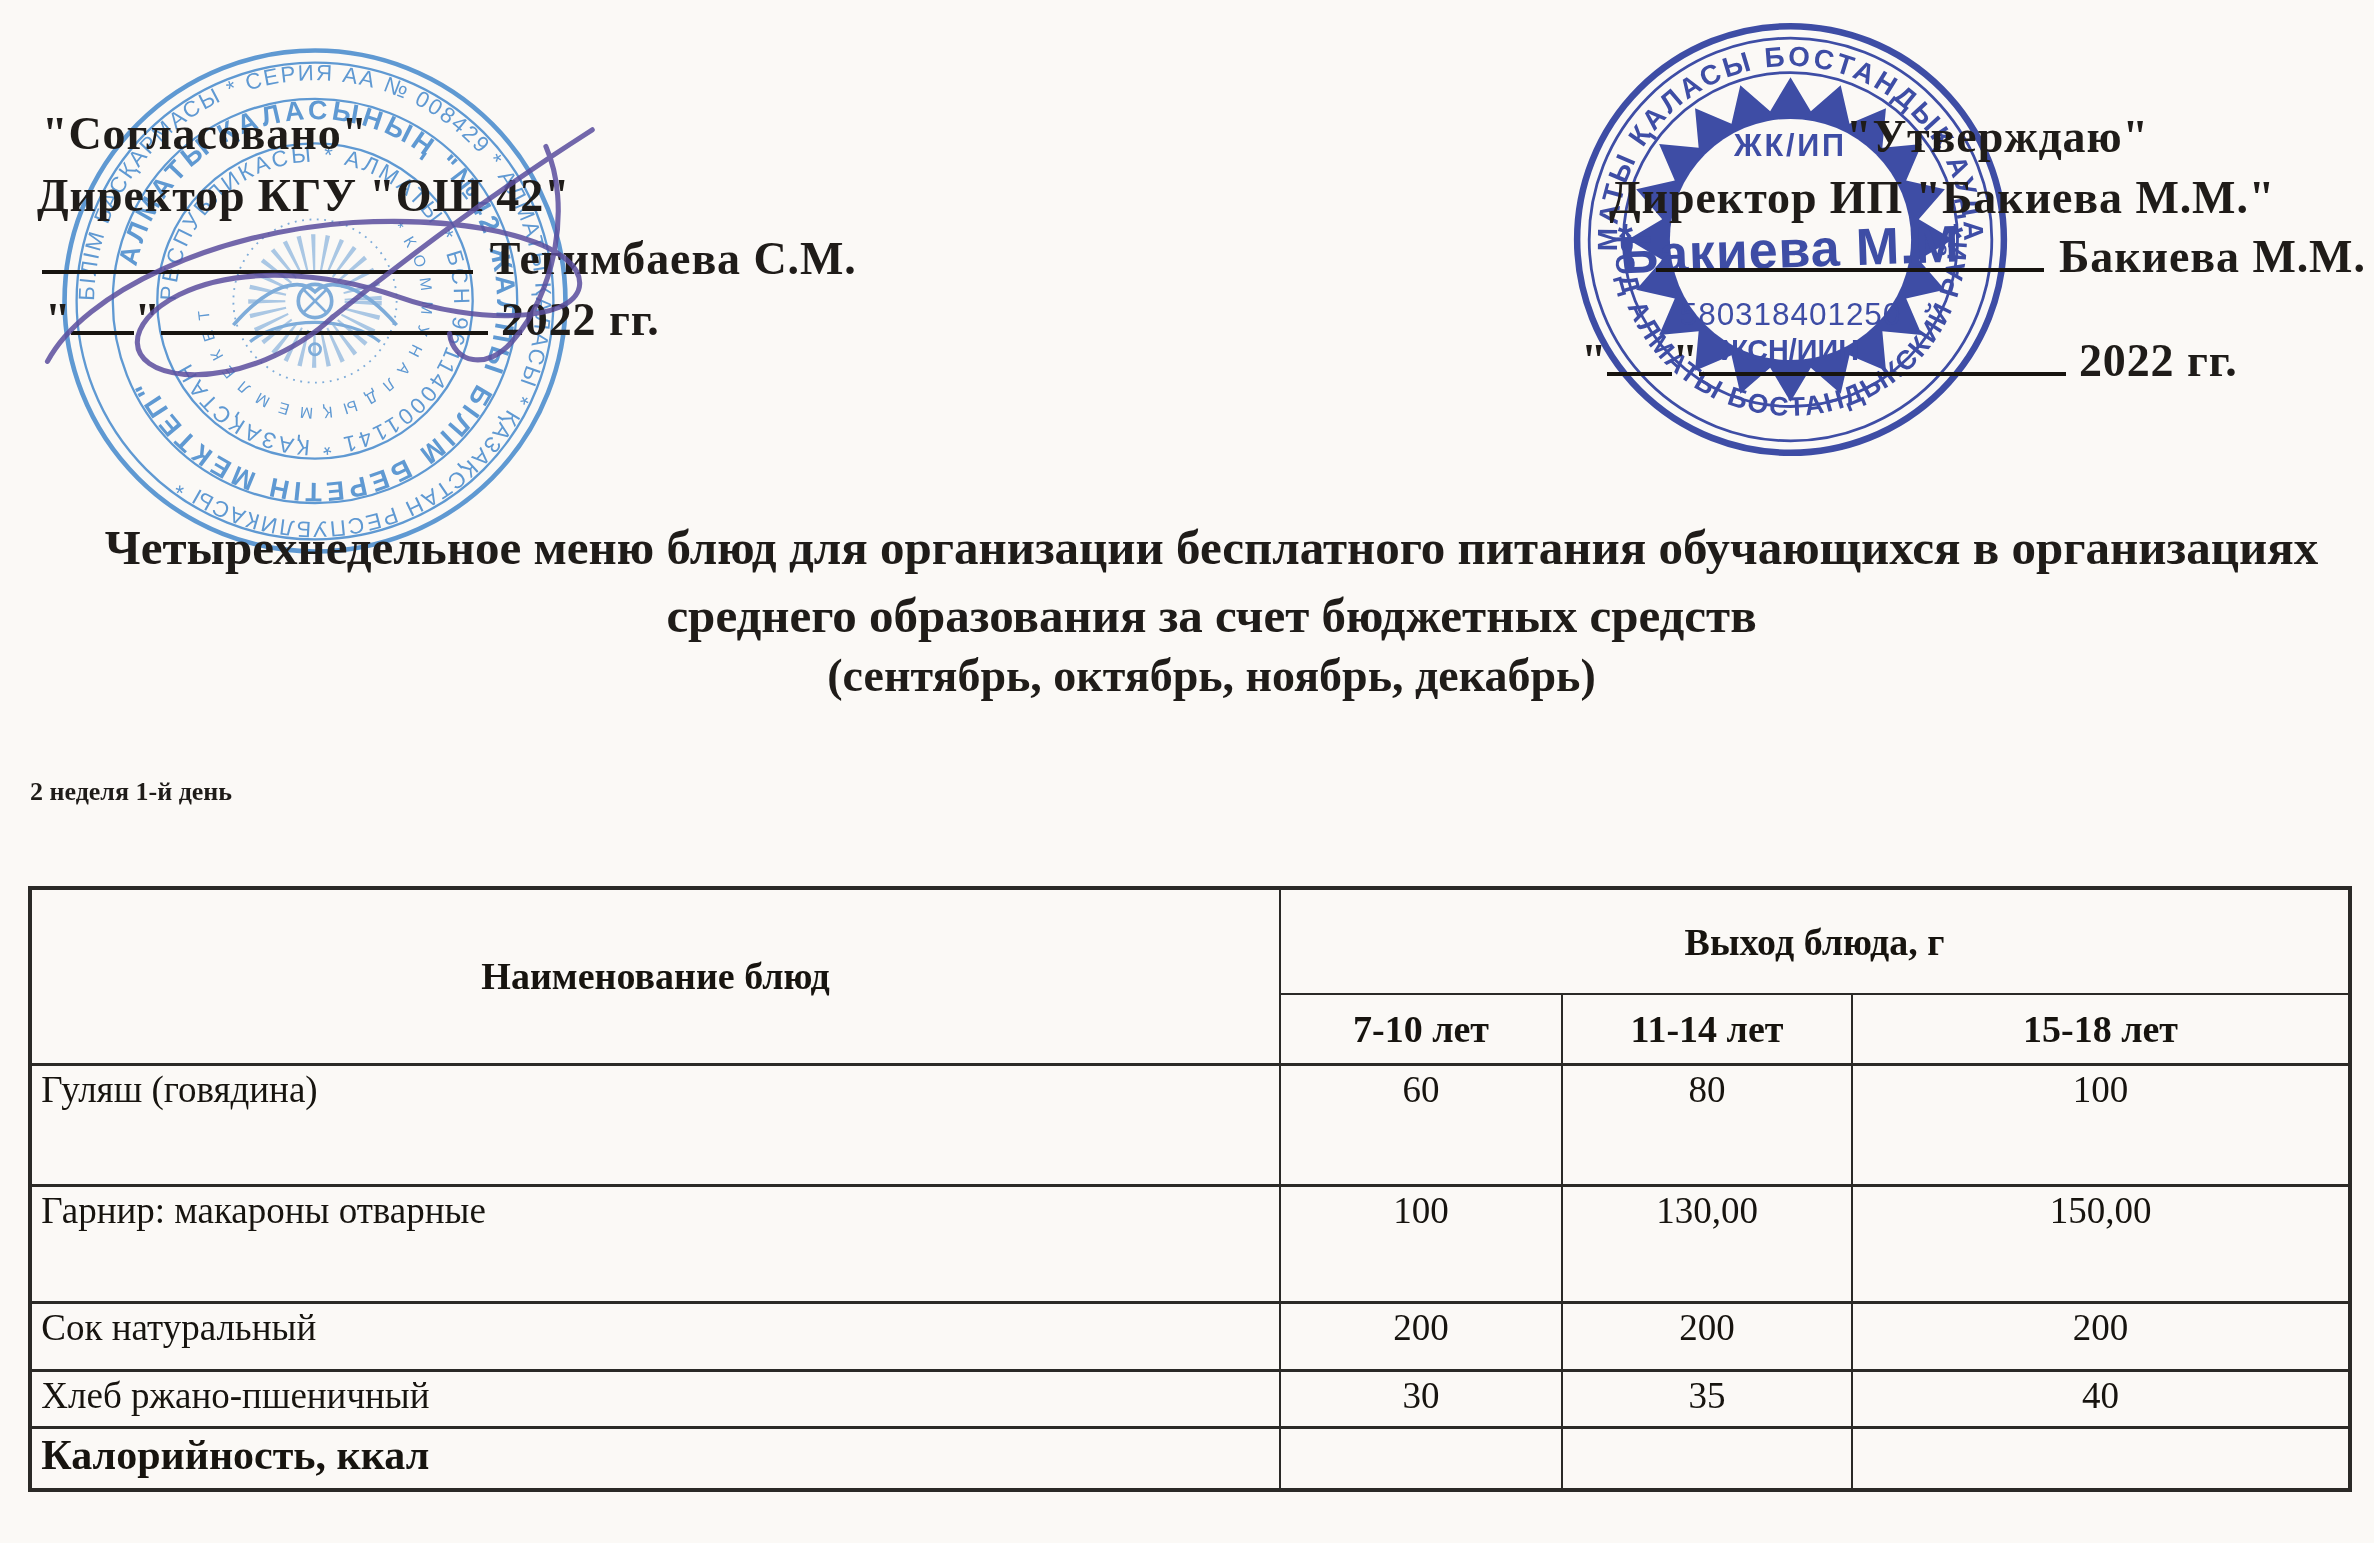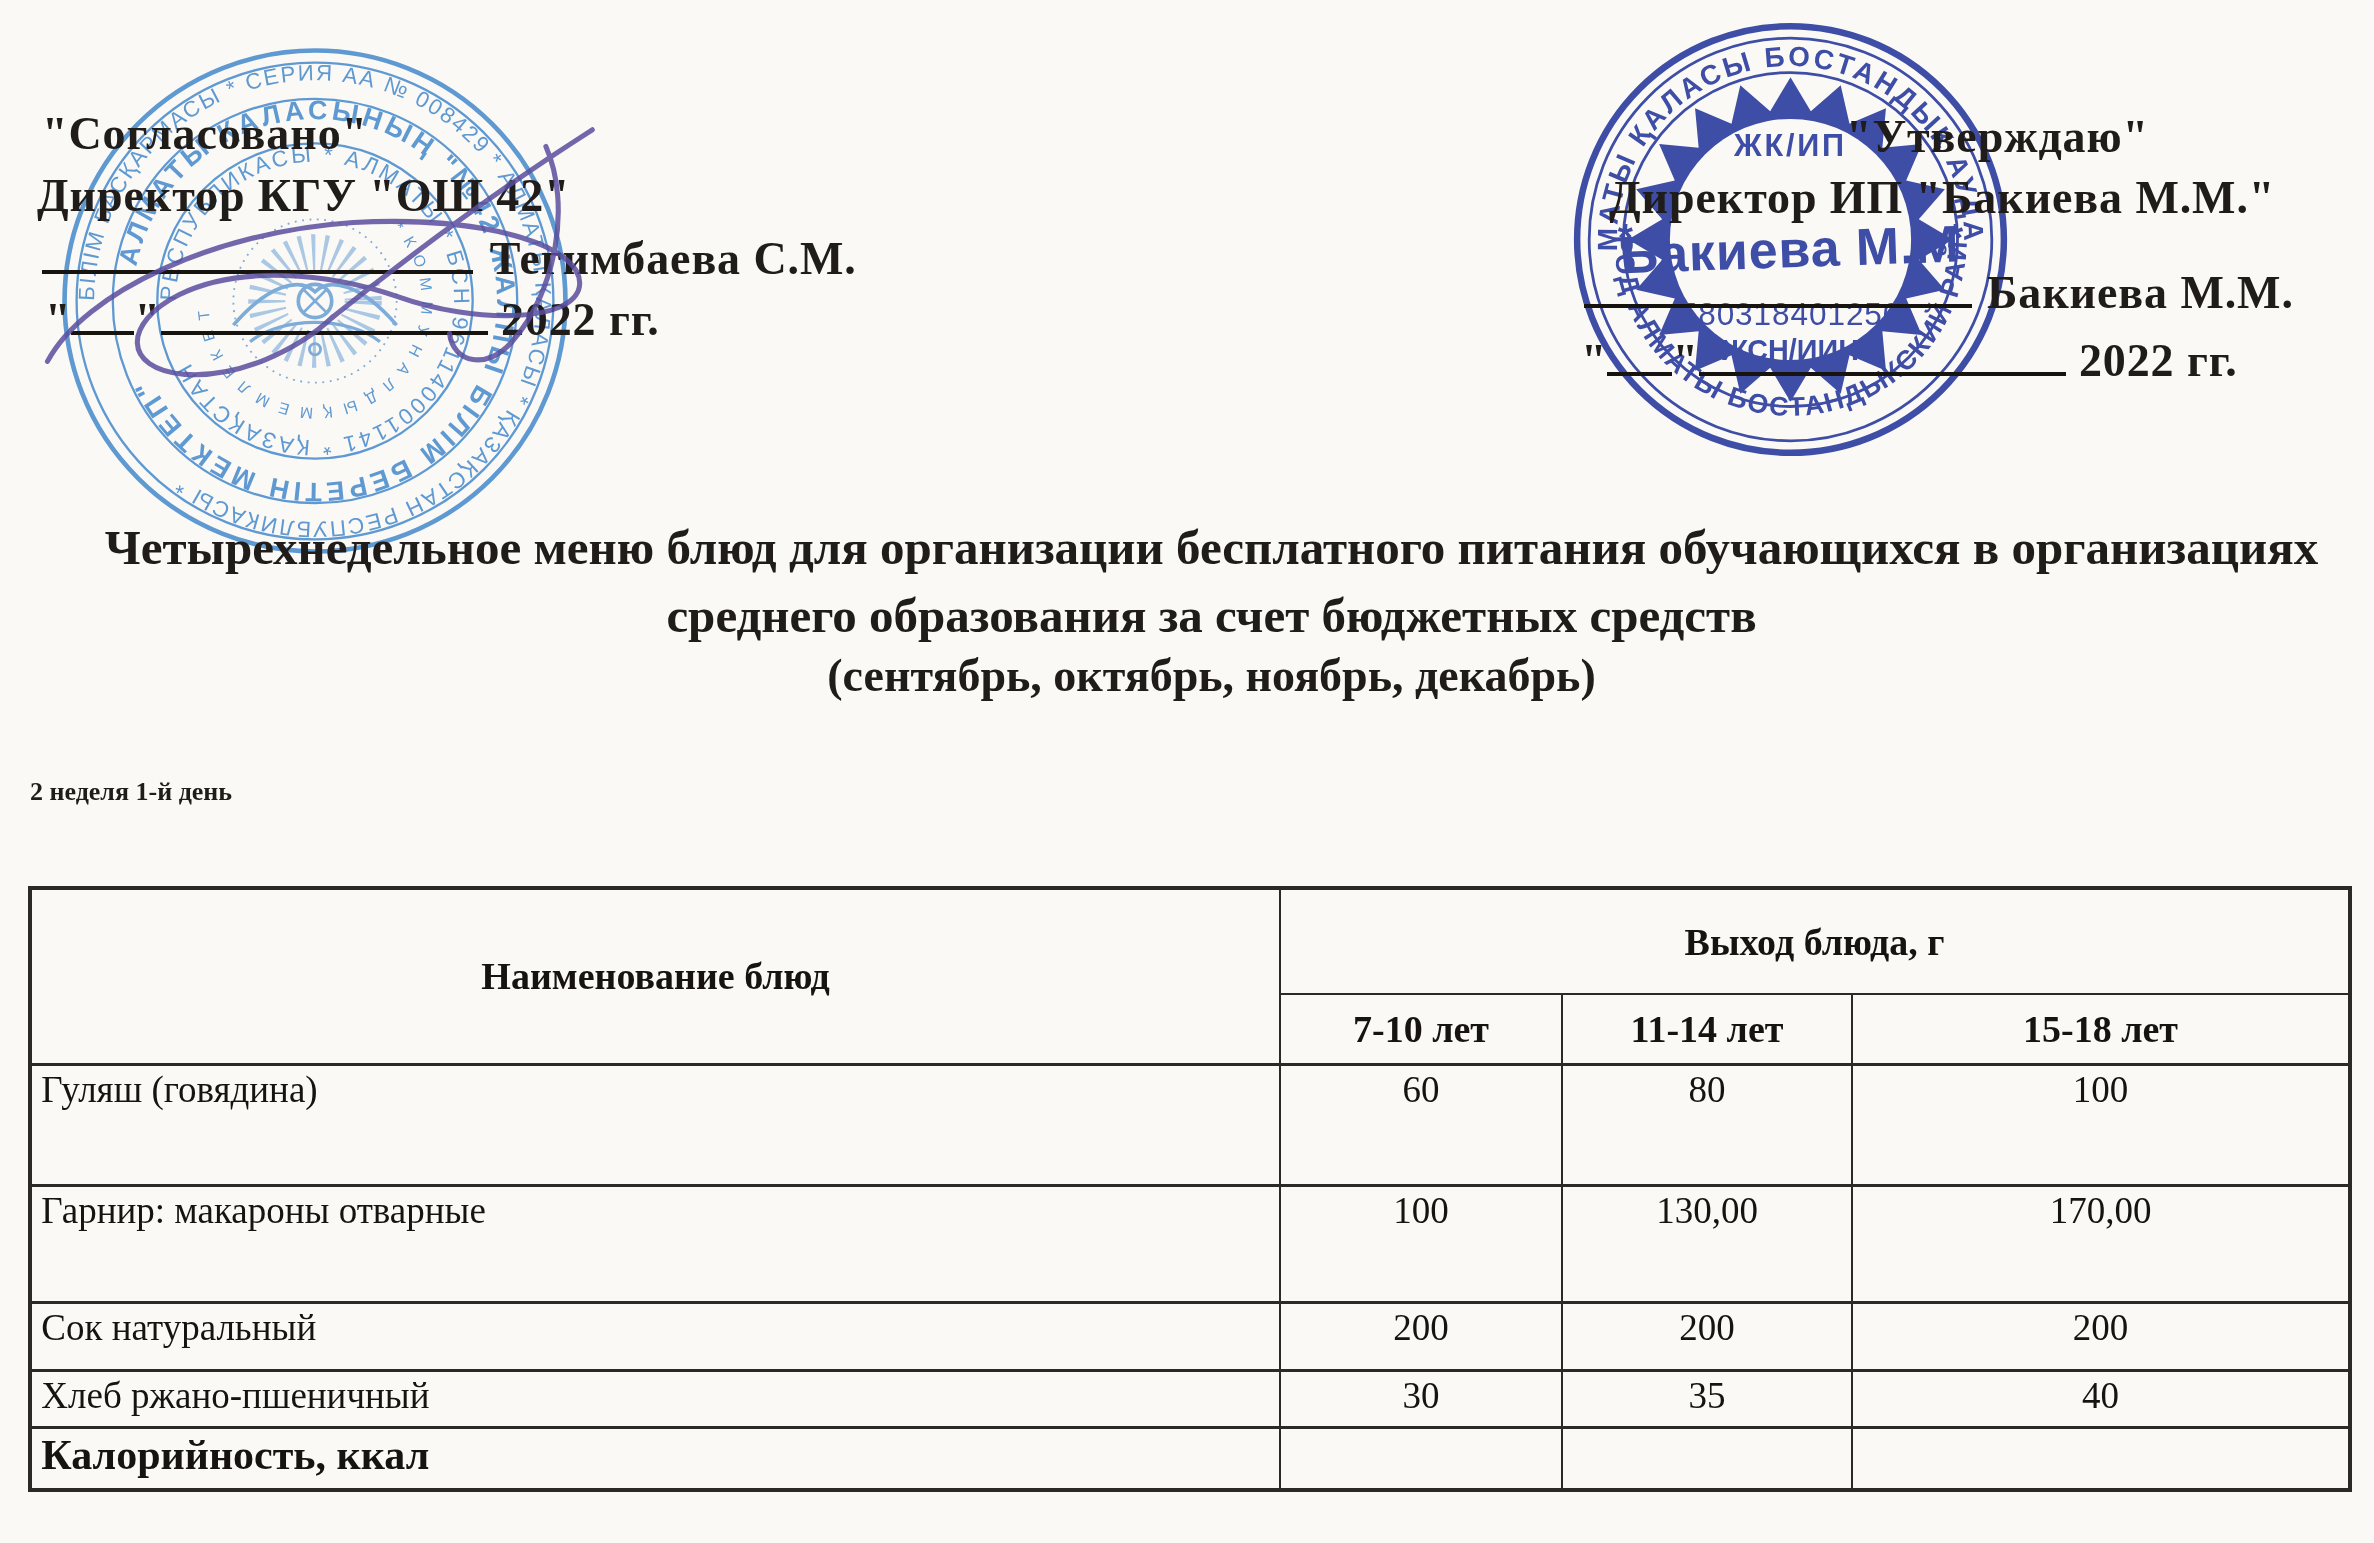--- a/index.html
+++ b/index.html
@@ -116,21 +116,21 @@
   <div class="abs appr" style="left:37px; top:171px;">Директор КГУ "ОШ 42"</div>
   <div class="abs appr" style="left:42px; top:234px;">
     <span class="u" style="width:431px;"></span><span style="margin-left:16.7px;">Тегимбаева С.М.</span>
   </div>
   <div class="abs appr" style="left:45px; top:295px;">
     <span>"</span><span class="u" style="width:63px;"></span><span>"</span><span class="u" style="width:327px;"></span><span style="margin-left:13px;">2022 гг.</span>
   </div>
 
   <div class="abs appr" style="left:1846px; top:112px;">"Утверждаю"</div>
   <div class="abs appr" style="left:1609px; top:173px;">Директор ИП "Бакиева М.М."</div>
-  <div class="abs appr" style="left:1584px; top:232px;margin-top:36px;">
+  <div class="abs appr" style="left:1656px; top:232px;">
     <span class="u" style="width:388px;"></span><span style="margin-left:15px;">Бакиева М.М.</span>
   </div>
   <div class="abs appr" style="left:1581px; top:336px;">
     <span>"</span><span class="u" style="width:65px;"></span><span>"</span><span class="u" style="width:367px;"></span><span style="margin-left:13px;">2022 гг.</span>
   </div>
 
   <svg class="abs sig" style="left:18.6px; top:102px;" width="724" height="315" viewBox="0 0 780 340">
     <g fill="none" stroke="#5b4e9e" stroke-width="5.5" stroke-linecap="round" opacity="0.85">
       <path d="M 30,280 C 70,205 210,140 360,130 C 510,122 612,158 604,200 C 596,238 492,240 408,210 C 332,184 238,176 172,208 C 112,238 110,288 178,294 C 236,298 300,268 338,232"></path>
       <path d="M 338,232 C 428,160 530,86 618,30"></path>
@@ -166,21 +166,21 @@
       <tr>
         <td>Гуляш (говядина)</td>
         <td class="val">60</td>
         <td class="val">80</td>
         <td class="val">100</td>
       </tr>
       <tr>
         <td>Гарнир: макароны отварные</td>
         <td class="val">100</td>
         <td class="val">130,00</td>
-        <td class="val">170,00</td>
+        <td class="val">150,00</td>
       </tr>
       <tr>
         <td>Сок натуральный</td>
         <td class="val">200</td>
         <td class="val">200</td>
         <td class="val">200</td>
       </tr>
       <tr>
         <td>Хлеб ржано-пшеничный</td>
         <td class="val">30</td>

